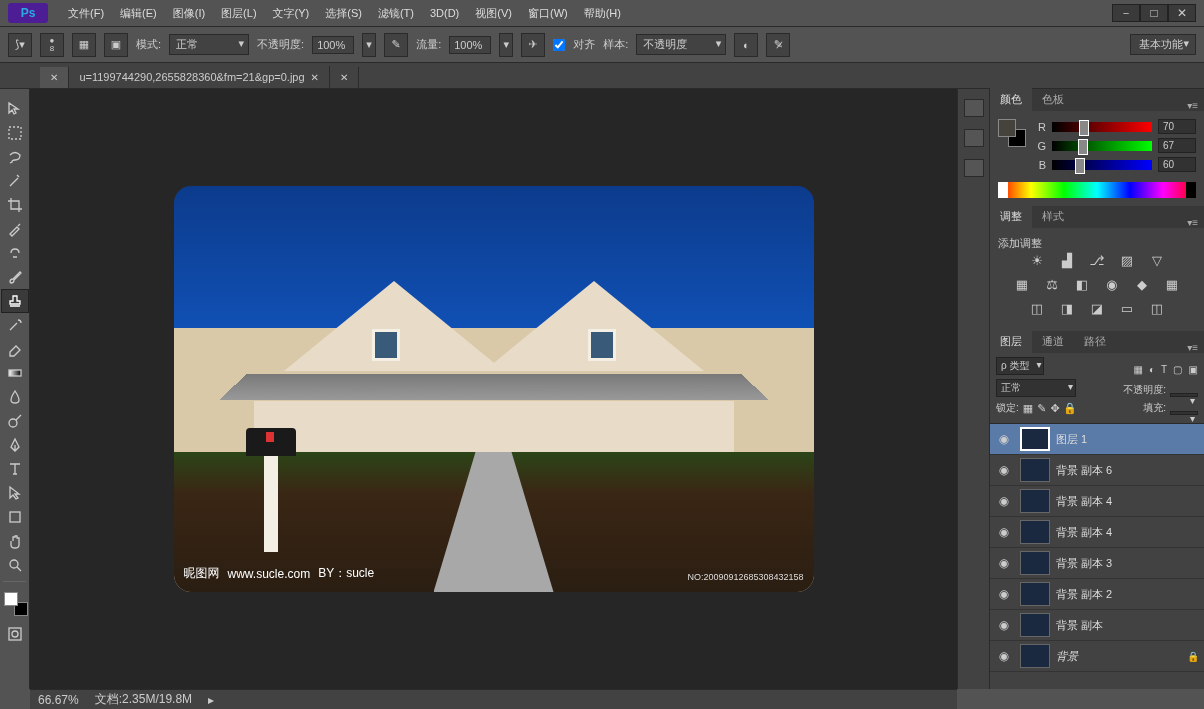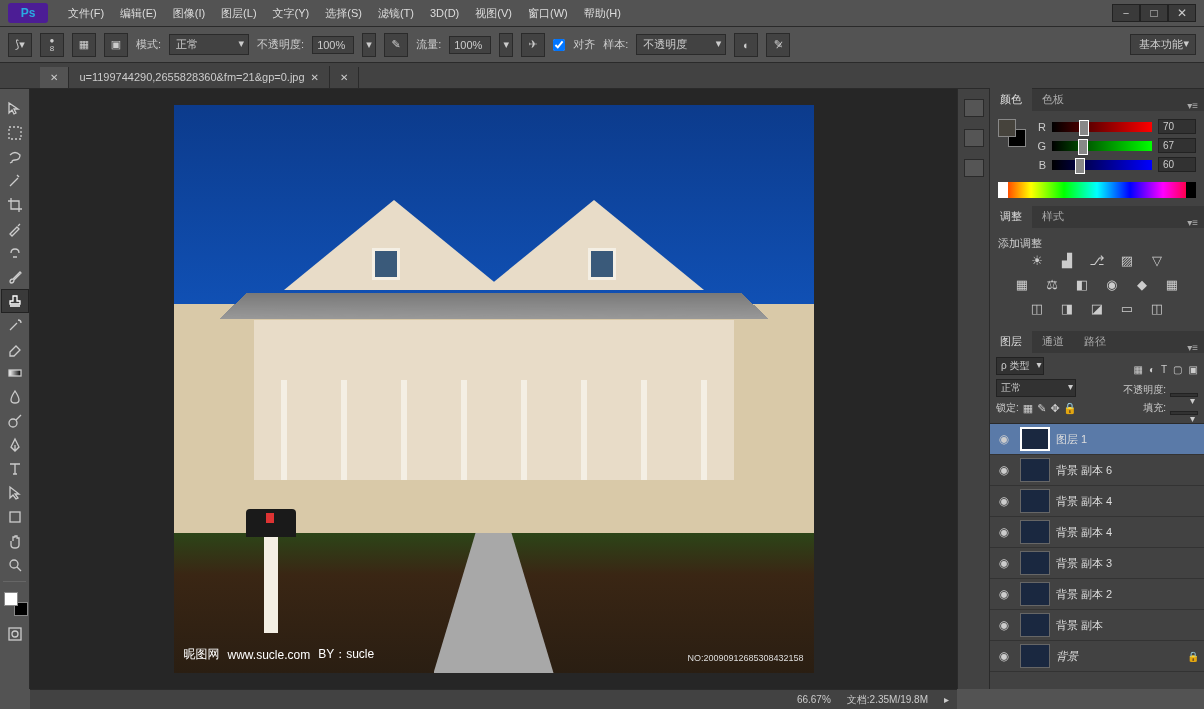--- a/index.html
+++ b/index.html
@@ -33,21 +33,21 @@
 .main { display: flex; height: calc(709px - 27px - 36px - 26px - 20px); }
 .tools { width: 30px; background: #535353; display: flex; flex-direction: column; padding-top: 8px; gap: 0; border-right: 1px solid #2a2a2a; }
 .tool { width: 28px; height: 24px; display: flex; align-items: center; justify-content: center; cursor: pointer; margin: 0 auto; }
 .tool.active { background: #3a3a3a; border: 1px solid #222; }
 .tool-swatch { padding: 6px 4px; }
 .swatches { position: relative; width: 24px; height: 24px; }
 .sw-fg { position: absolute; width: 14px; height: 14px; background: #fff; border: 1px solid #888; top: 0; left: 0; z-index: 2; }
 .sw-bg { position: absolute; width: 14px; height: 14px; background: #000; border: 1px solid #888; bottom: 0; right: 0; }
 
 .canvas-area { flex: 1; background: #262626; display: flex; align-items: center; justify-content: center; position: relative; }
-.canvas-img { width: 640px; height: 568px; background: linear-gradient(to bottom, #0c3b8c 0%, #1050b4 35%, #d9c9a8 35%, #d9c9a8 100%); position: relative; overflow: hidden; }
+.canvas-img { width: 640px; height: 406px; background: linear-gradient(to bottom, #0c3b8c 0%, #1050b4 35%, #d9c9a8 35%, #d9c9a8 100%); position: relative; overflow: hidden; border-radius: 17px; }
 .house { position: absolute; left: 50%; transform: translateX(-50%); top: 95px; width: 480px; height: 280px; }
 .roof { position: absolute; top: 0; left: 0; width: 100%; height: 90px; }
 .gable { position: absolute; width: 0; height: 0; border-left: 110px solid transparent; border-right: 110px solid transparent; border-bottom: 90px solid #e8dcc8; }
 .gable.g1 { left: 30px; }
 .gable.g2 { right: 30px; }
 .gable::after { content:""; position:absolute; left:-110px; top:85px; width:220px; height:0; }
 .roof-span { position: absolute; top: 85px; left: -20px; right: -20px; height: 40px; background: linear-gradient(to bottom, #787878, #989898); transform: perspective(300px) rotateX(50deg); }
 .walls { position: absolute; top: 120px; left: 0; right: 0; height: 160px; background: #e8dcc8; }
 .porch { position: absolute; bottom: 0; left: 0; right: 0; height: 100px; display: flex; justify-content: space-around; }
 .column { width: 6px; background: #f4efe4; }
@@ -105,21 +105,21 @@
 .layer-item { display: flex; align-items: center; height: 31px; border-bottom: 1px solid #333; padding: 0 4px; cursor: pointer; }
 .layer-item.selected { background: #5a7aa8; }
 .layer-eye { width: 20px; text-align: center; font-size: 12px; cursor: pointer; }
 .layer-thumb { width: 30px; height: 24px; background: #1a2840; border: 1px solid #666; margin: 0 6px; }
 .layer-item.selected .layer-thumb { border-color: #fff; border-width: 2px; }
 .layer-name { color: #ddd; font-size: 11px; }
 .layer-item.bg-layer .layer-name { font-style: italic; text-align: right; }
 .layer-lock { margin-left: auto; font-size: 10px; }
 
 
-.status-bar { height: 20px; background: #424242; border-top: 1px solid #2a2a2a; display: flex; align-items: center; padding: 0 8px; gap: 16px; font-size: 10px; color: #ccc; position: absolute; bottom: 0; left: 30px; right: 247px; justify-content: flex-end; }
+.status-bar { height: 20px; background: #424242; border-top: 1px solid #2a2a2a; display: flex; align-items: center; padding: 0 8px; gap: 16px; font-size: 12px; color: #ccc; position: absolute; bottom: 0; left: 30px; right: 247px; }
 
 svg { width: 16px; height: 16px; }
 .tool svg { stroke: #ccc; fill: none; stroke-width: 1.3; }
 .tool.active svg { stroke: #fff; }
 </style>
 </head>
 <body>
 
 <div class="menubar">
   <div class="logo">Ps</div>

